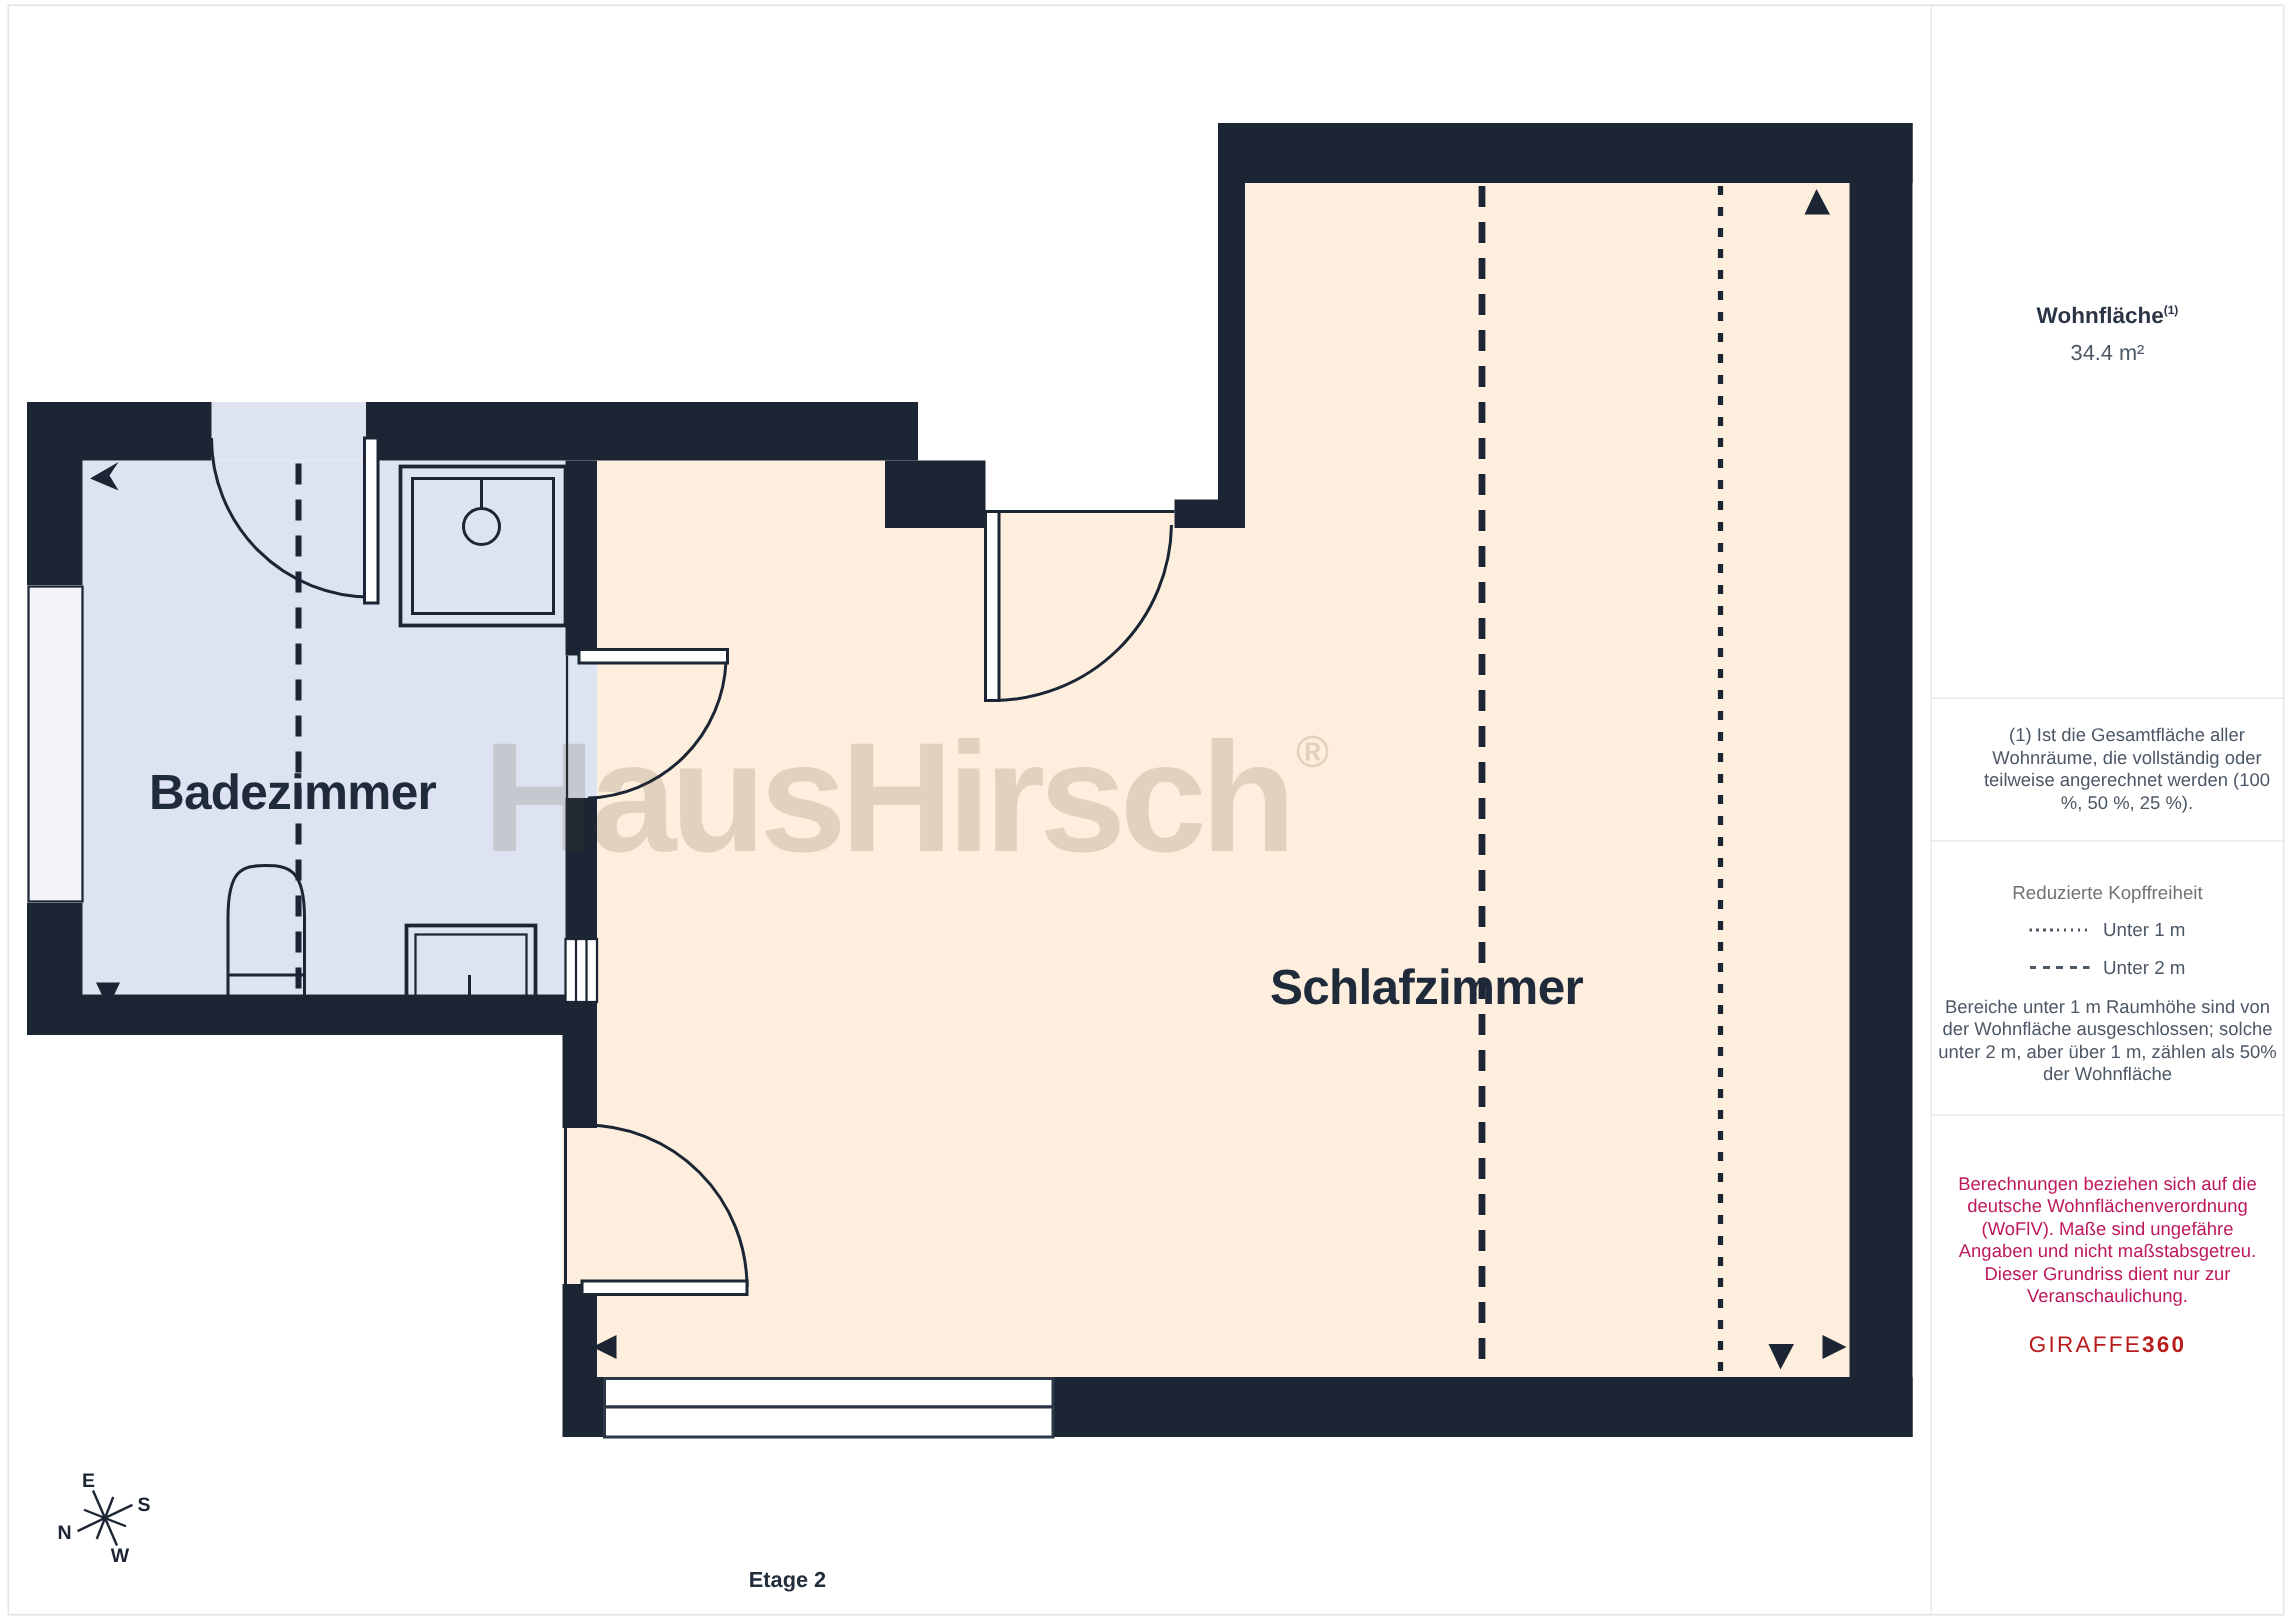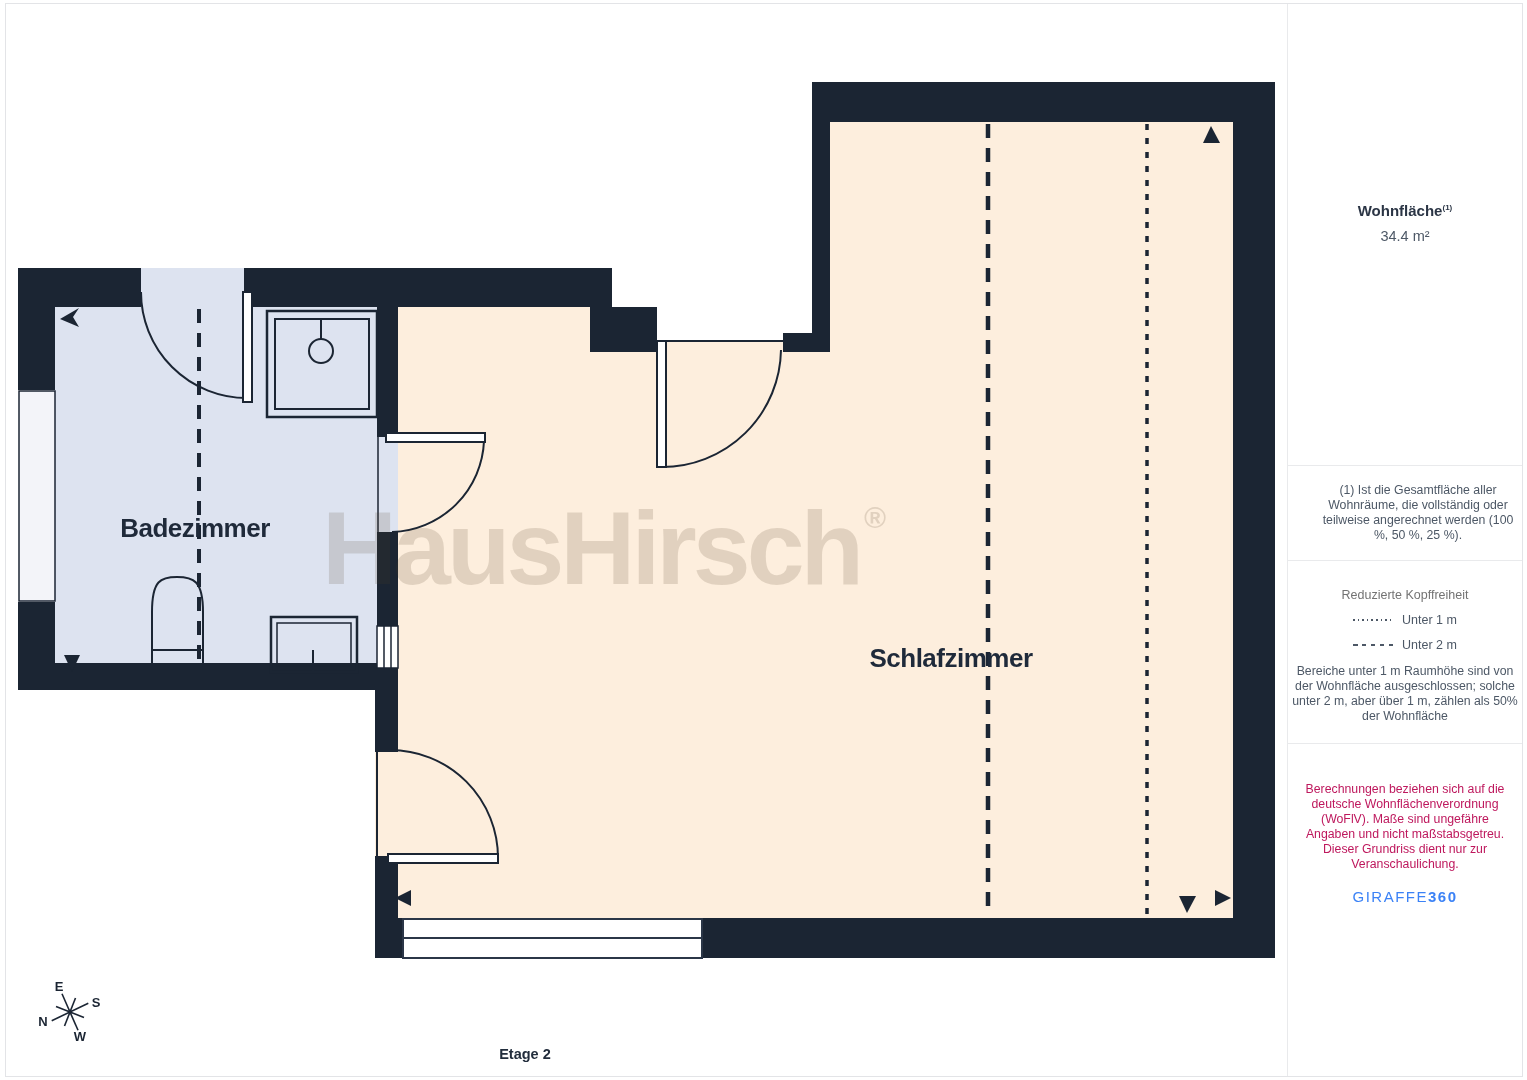--- a/index.html
+++ b/index.html
@@ -2,25 +2,25 @@
 <html><head>
 <meta charset="utf-8">
 <style>
   html,body{margin:0;padding:0;background:#fff;}
   body{font-family:"Liberation Sans", sans-serif; -webkit-font-smoothing:antialiased;}
   .canvas{position:relative;width:1527px;height:1080px;background:#fff;overflow:hidden;}
   .frame{position:absolute;left:5px;top:3px;right:4px;bottom:3px;border:1px solid #e3e4e7;pointer-events:none;}
   .plan-area{position:absolute;left:0;top:0;width:1286px;height:1080px;}
   .plan-svg{position:absolute;left:0;top:0;}
 
-  .watermark{position:absolute;left:322px;top:496px;font-size:104px;font-weight:bold;letter-spacing:-4px;
+  .watermark{position:absolute;left:322px;top:480px;font-size:104px;font-weight:bold;letter-spacing:-4px;
     color:rgba(82,62,40,0.16);white-space:nowrap;line-height:1;user-select:none;}
   .watermark sup{font-size:30px;letter-spacing:0;vertical-align:56px;margin-left:4px;}
 
-  .room-label{position:absolute;font-weight:bold;font-size:26px;color:#1f2a3a;letter-spacing:-0.5px;
+  .room-label{position:absolute;font-weight:bold;font-size:33px;color:#1f2a3a;letter-spacing:-0.5px;
     text-align:center;white-space:nowrap;transform:translate(-50%,-50%);}
   .etage{position:absolute;left:0;top:1046px;width:1050px;text-align:center;
     font-size:14.5px;font-weight:bold;color:#222d3c;}
 
   .sidebar{position:absolute;left:1287px;top:4px;width:234px;height:1072px;background:#fff;
     border-left:1px solid #e9eaec;display:flex;flex-direction:column;}
   .sec{box-sizing:border-box;flex:0 0 auto;}
   .sec-logo{height:155px;border-bottom:1px solid #e9eaec;display:flex;align-items:center;justify-content:center;}
   .logo{font-size:29px;font-weight:bold;color:#12171f;letter-spacing:-1px;white-space:nowrap;}
   .logo sup{font-size:12px;vertical-align:15px;letter-spacing:0;}
@@ -33,21 +33,21 @@
   .sec-legend{height:183px;border-bottom:1px solid #e9eaec;text-align:center;padding-top:27px;}
   .legend-title{font-size:12.5px;color:#737373;}
   .legend-row{display:flex;align-items:center;justify-content:center;gap:9px;margin-top:11px;}
   .legend-row .lbl{font-size:12.5px;color:#4d5866;}
   .sym{display:inline-block;width:40px;height:2px;}
   .sym.dotted{background:repeating-linear-gradient(90deg,#4d5866 0 1.6px,transparent 1.6px 4.6px);height:1.6px;}
   .sym.dashed{background:repeating-linear-gradient(90deg,#4d5866 0 4.5px,transparent 4.5px 9px);}
   .legend-note{margin:12px auto 0;width:226px;text-align:center;font-size:12.3px;line-height:1.22;color:#4d5866;}
   .sec-disclaimer{flex:1 1 auto;text-align:center;padding-top:26px;}
   .sec-disclaimer p{margin:12px auto;width:218px;text-align:center;font-size:12.3px;line-height:1.22;color:#be185d;}
-  .giraffe{margin-top:16px;font-size:15px;letter-spacing:1.5px;color:#3b82f6;}
+  .giraffe{margin-top:16px;font-size:15px;letter-spacing:1.5px;color:#b91c1c;}
   .giraffe .g1{font-weight:normal;}
   .giraffe .g2{font-weight:bold;}
 </style>
 </head>
 <body>
 
 <div class="canvas">
 
   <div class="plan-area">
     <svg class="plan-svg" width="1286" height="1080" viewBox="0 0 1286 1080">

